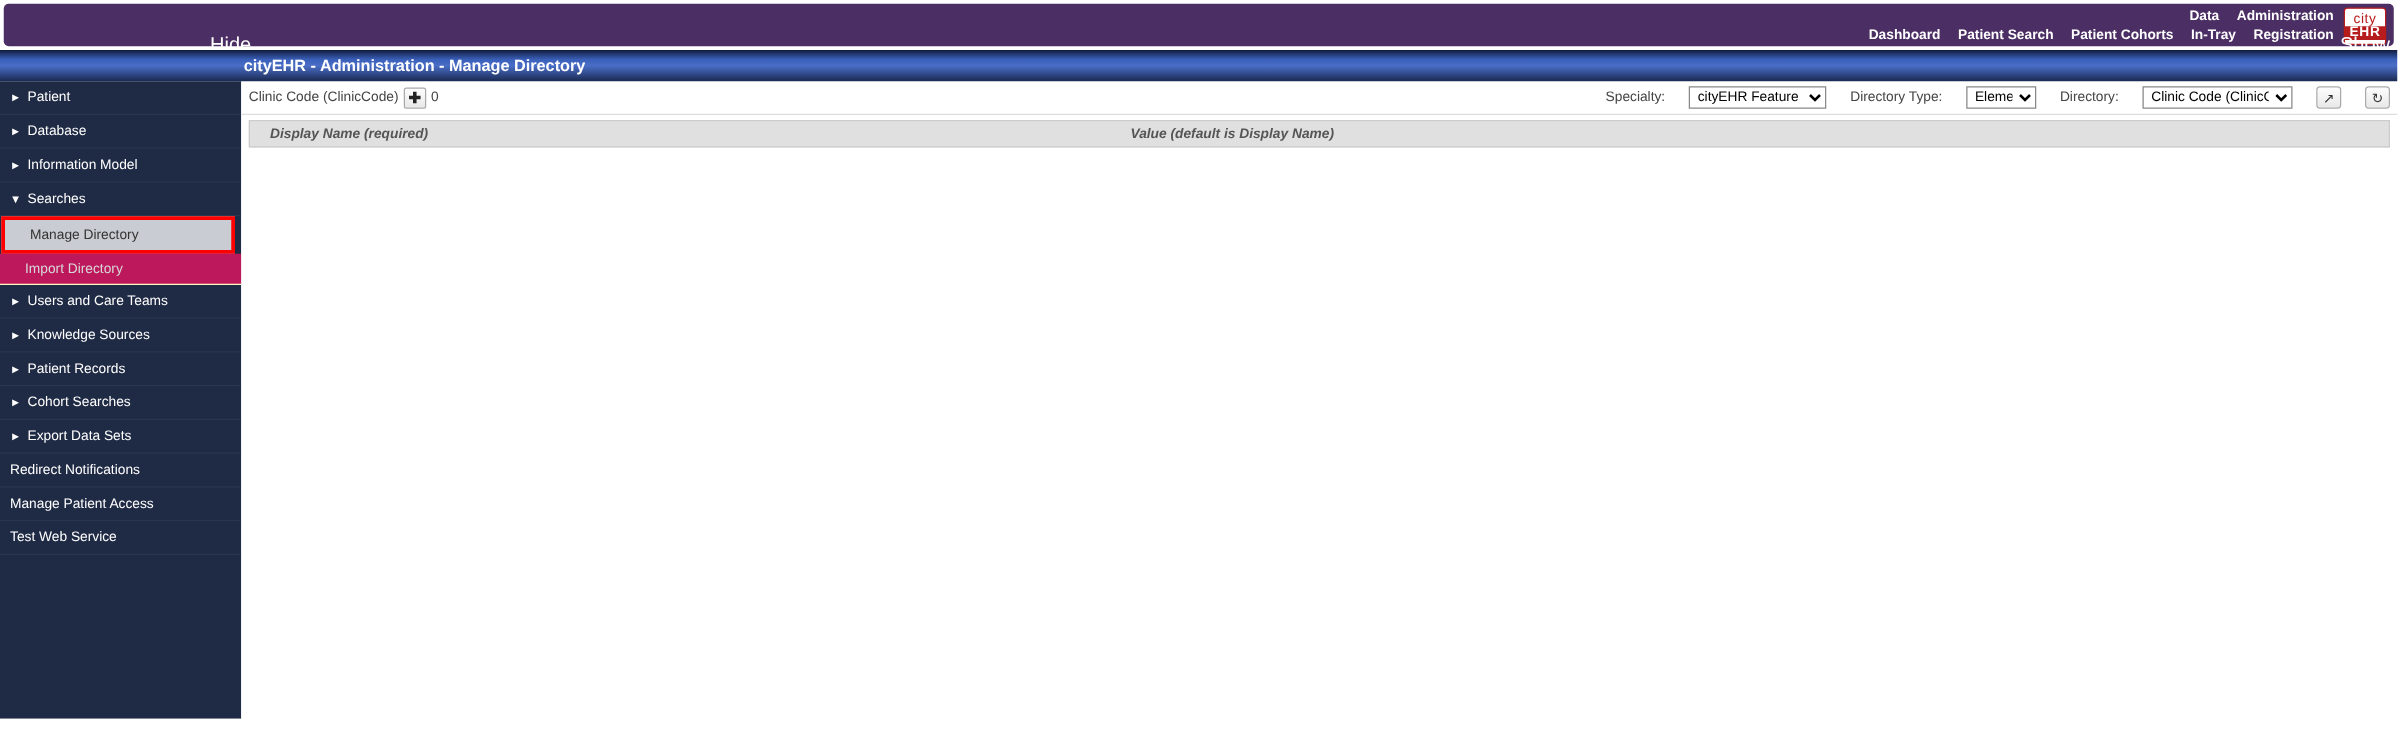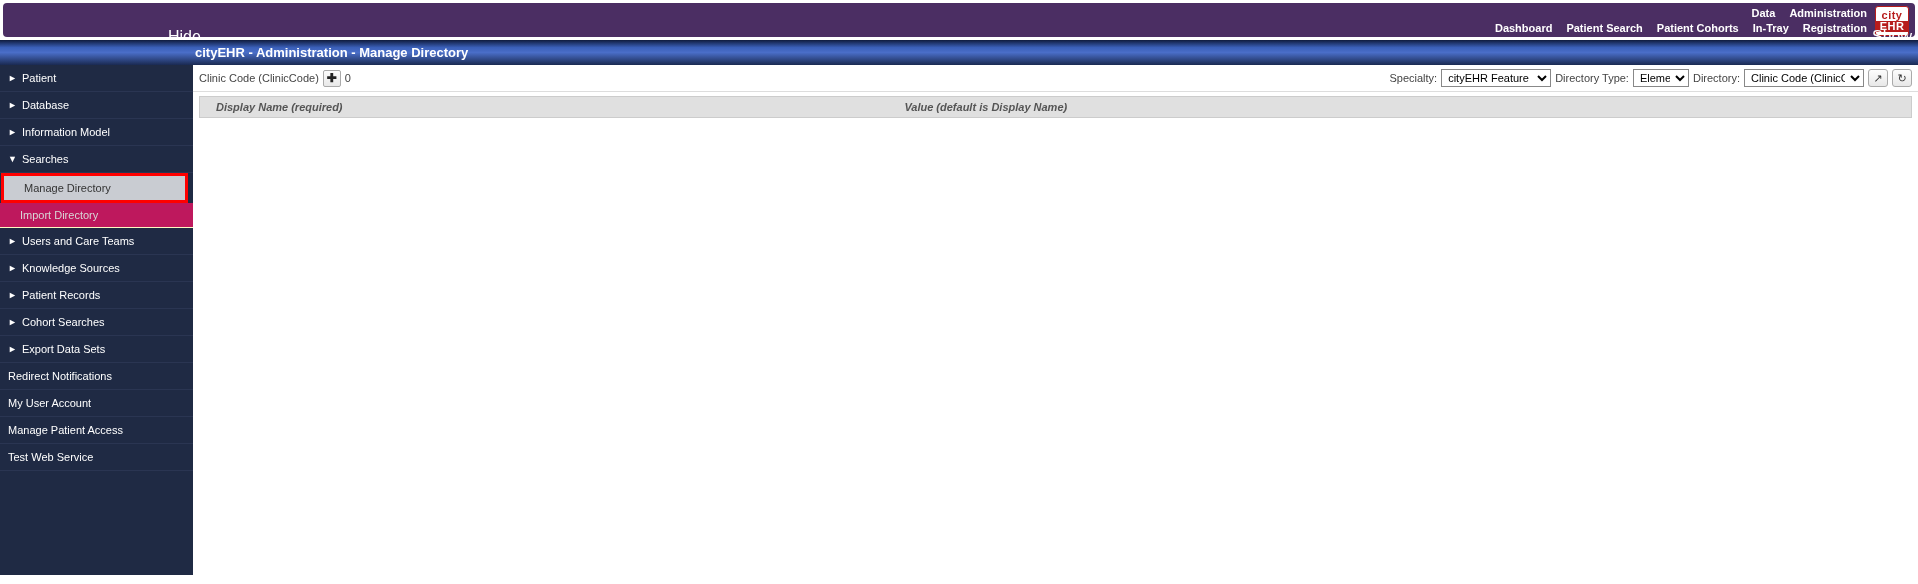--- a/index.html
+++ b/index.html
@@ -51,21 +51,21 @@
       height: 30px;
       margin-top: 1px;
       display: flex;
       flex-direction: column;
       align-items: center;
       justify-content: center;
       line-height: 1;
     }
     .logo-top {
       color: #b71c1c;
-      font-weight: bold;
+      font-weight: normal;
       font-size: 11px;
       letter-spacing: 0.5px;
     }
     .logo-bottom {
       background: #b71c1c;
       color: #fff;
       font-weight: bold;
       font-size: 11px;
       width: 100%;
       text-align: center;
@@ -138,21 +138,21 @@
       flex: 1;
       background: #fff;
     }
     .toolbar {
       display: flex;
       align-items: center;
       padding: 4px 6px;
       border-bottom: 1px solid #ddd;
       font-size: 11px;
       color: #444;
-      gap: 4px;
+      gap: 19px;
       justify-content: flex-end;
     }
     .toolbar-left {
       display: flex;
       align-items: center;
       gap: 4px;
     }
     .spacer { flex: 1; }
     .add-btn {
       border: 1px solid #aaa;
@@ -269,23 +269,20 @@
       <div class="sidebar-item">
         <span class="tri">►</span>
         <span>Cohort Searches</span>
       </div>
       <div class="sidebar-item">
         <span class="tri">►</span>
         <span>Export Data Sets</span>
       </div>
       <div class="sidebar-item">
         <span>Redirect Notifications</span>
-      </div>
-      <div class="sidebar-item">
-        <span>My User Account</span>
       </div>
       <div class="sidebar-item">
         <span>Manage Patient Access</span>
       </div>
       <div class="sidebar-item">
         <span>Test Web Service</span>
       </div>
     </div>
 
   <div class="content">

